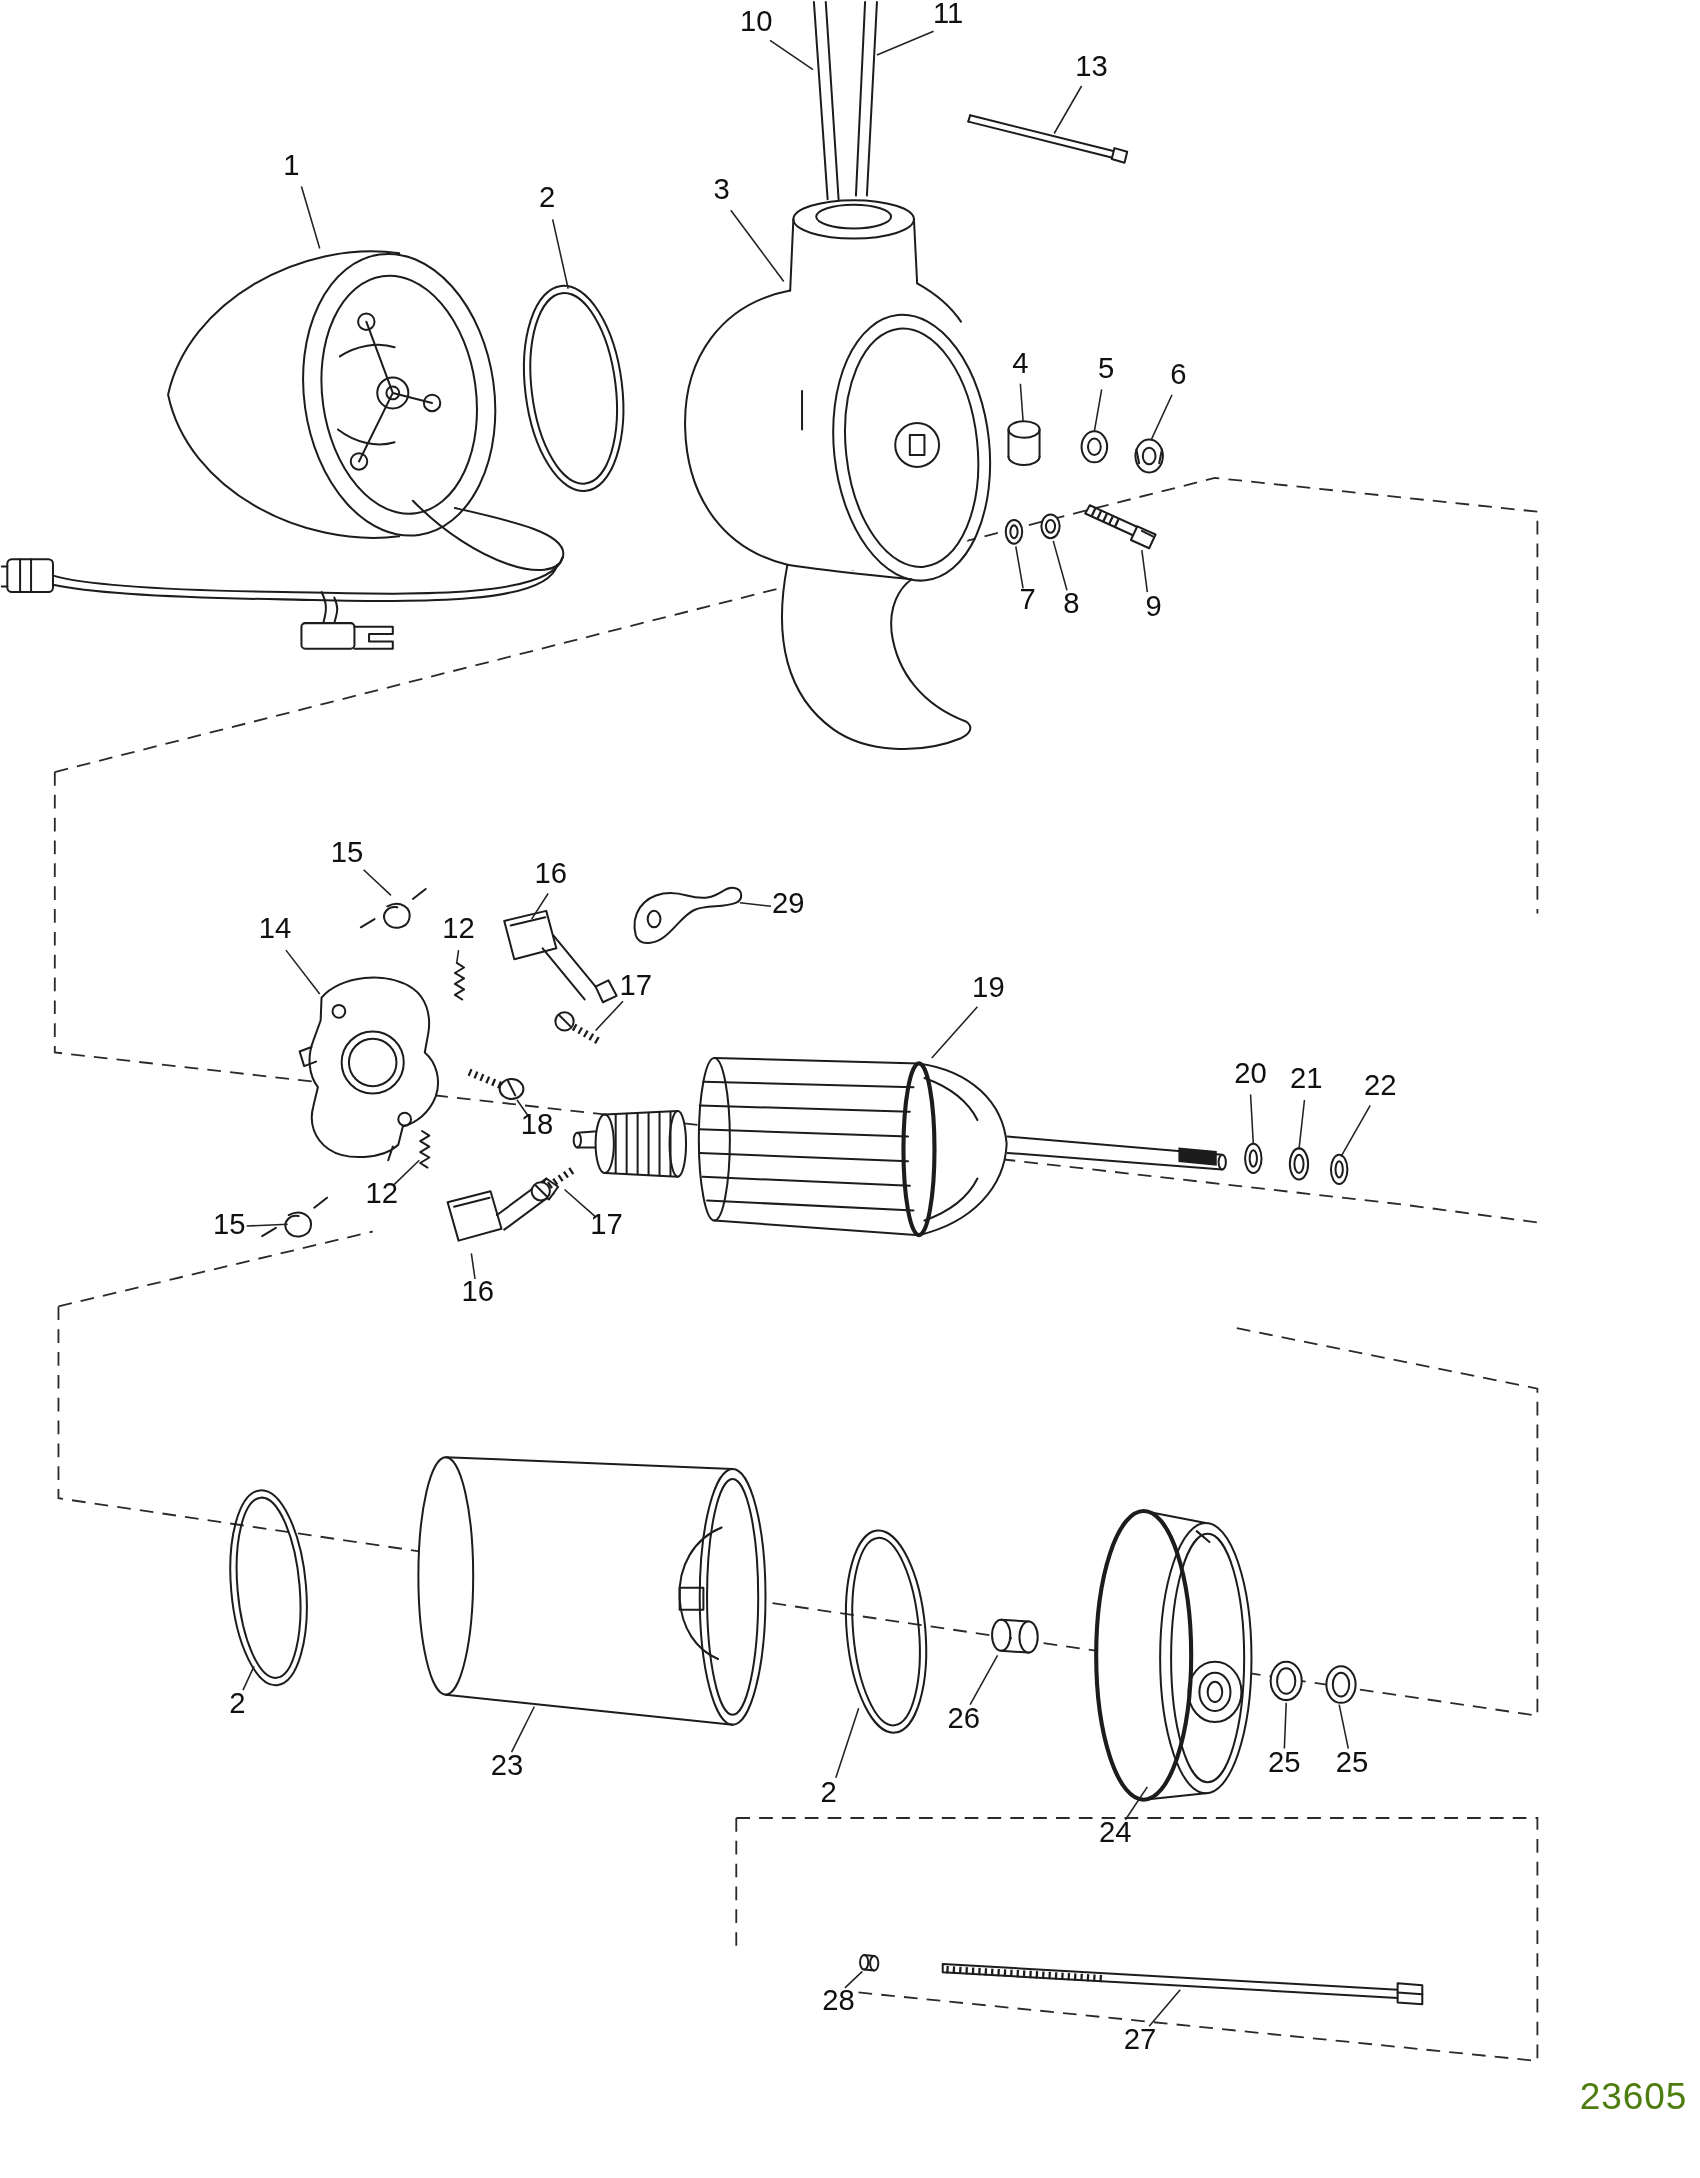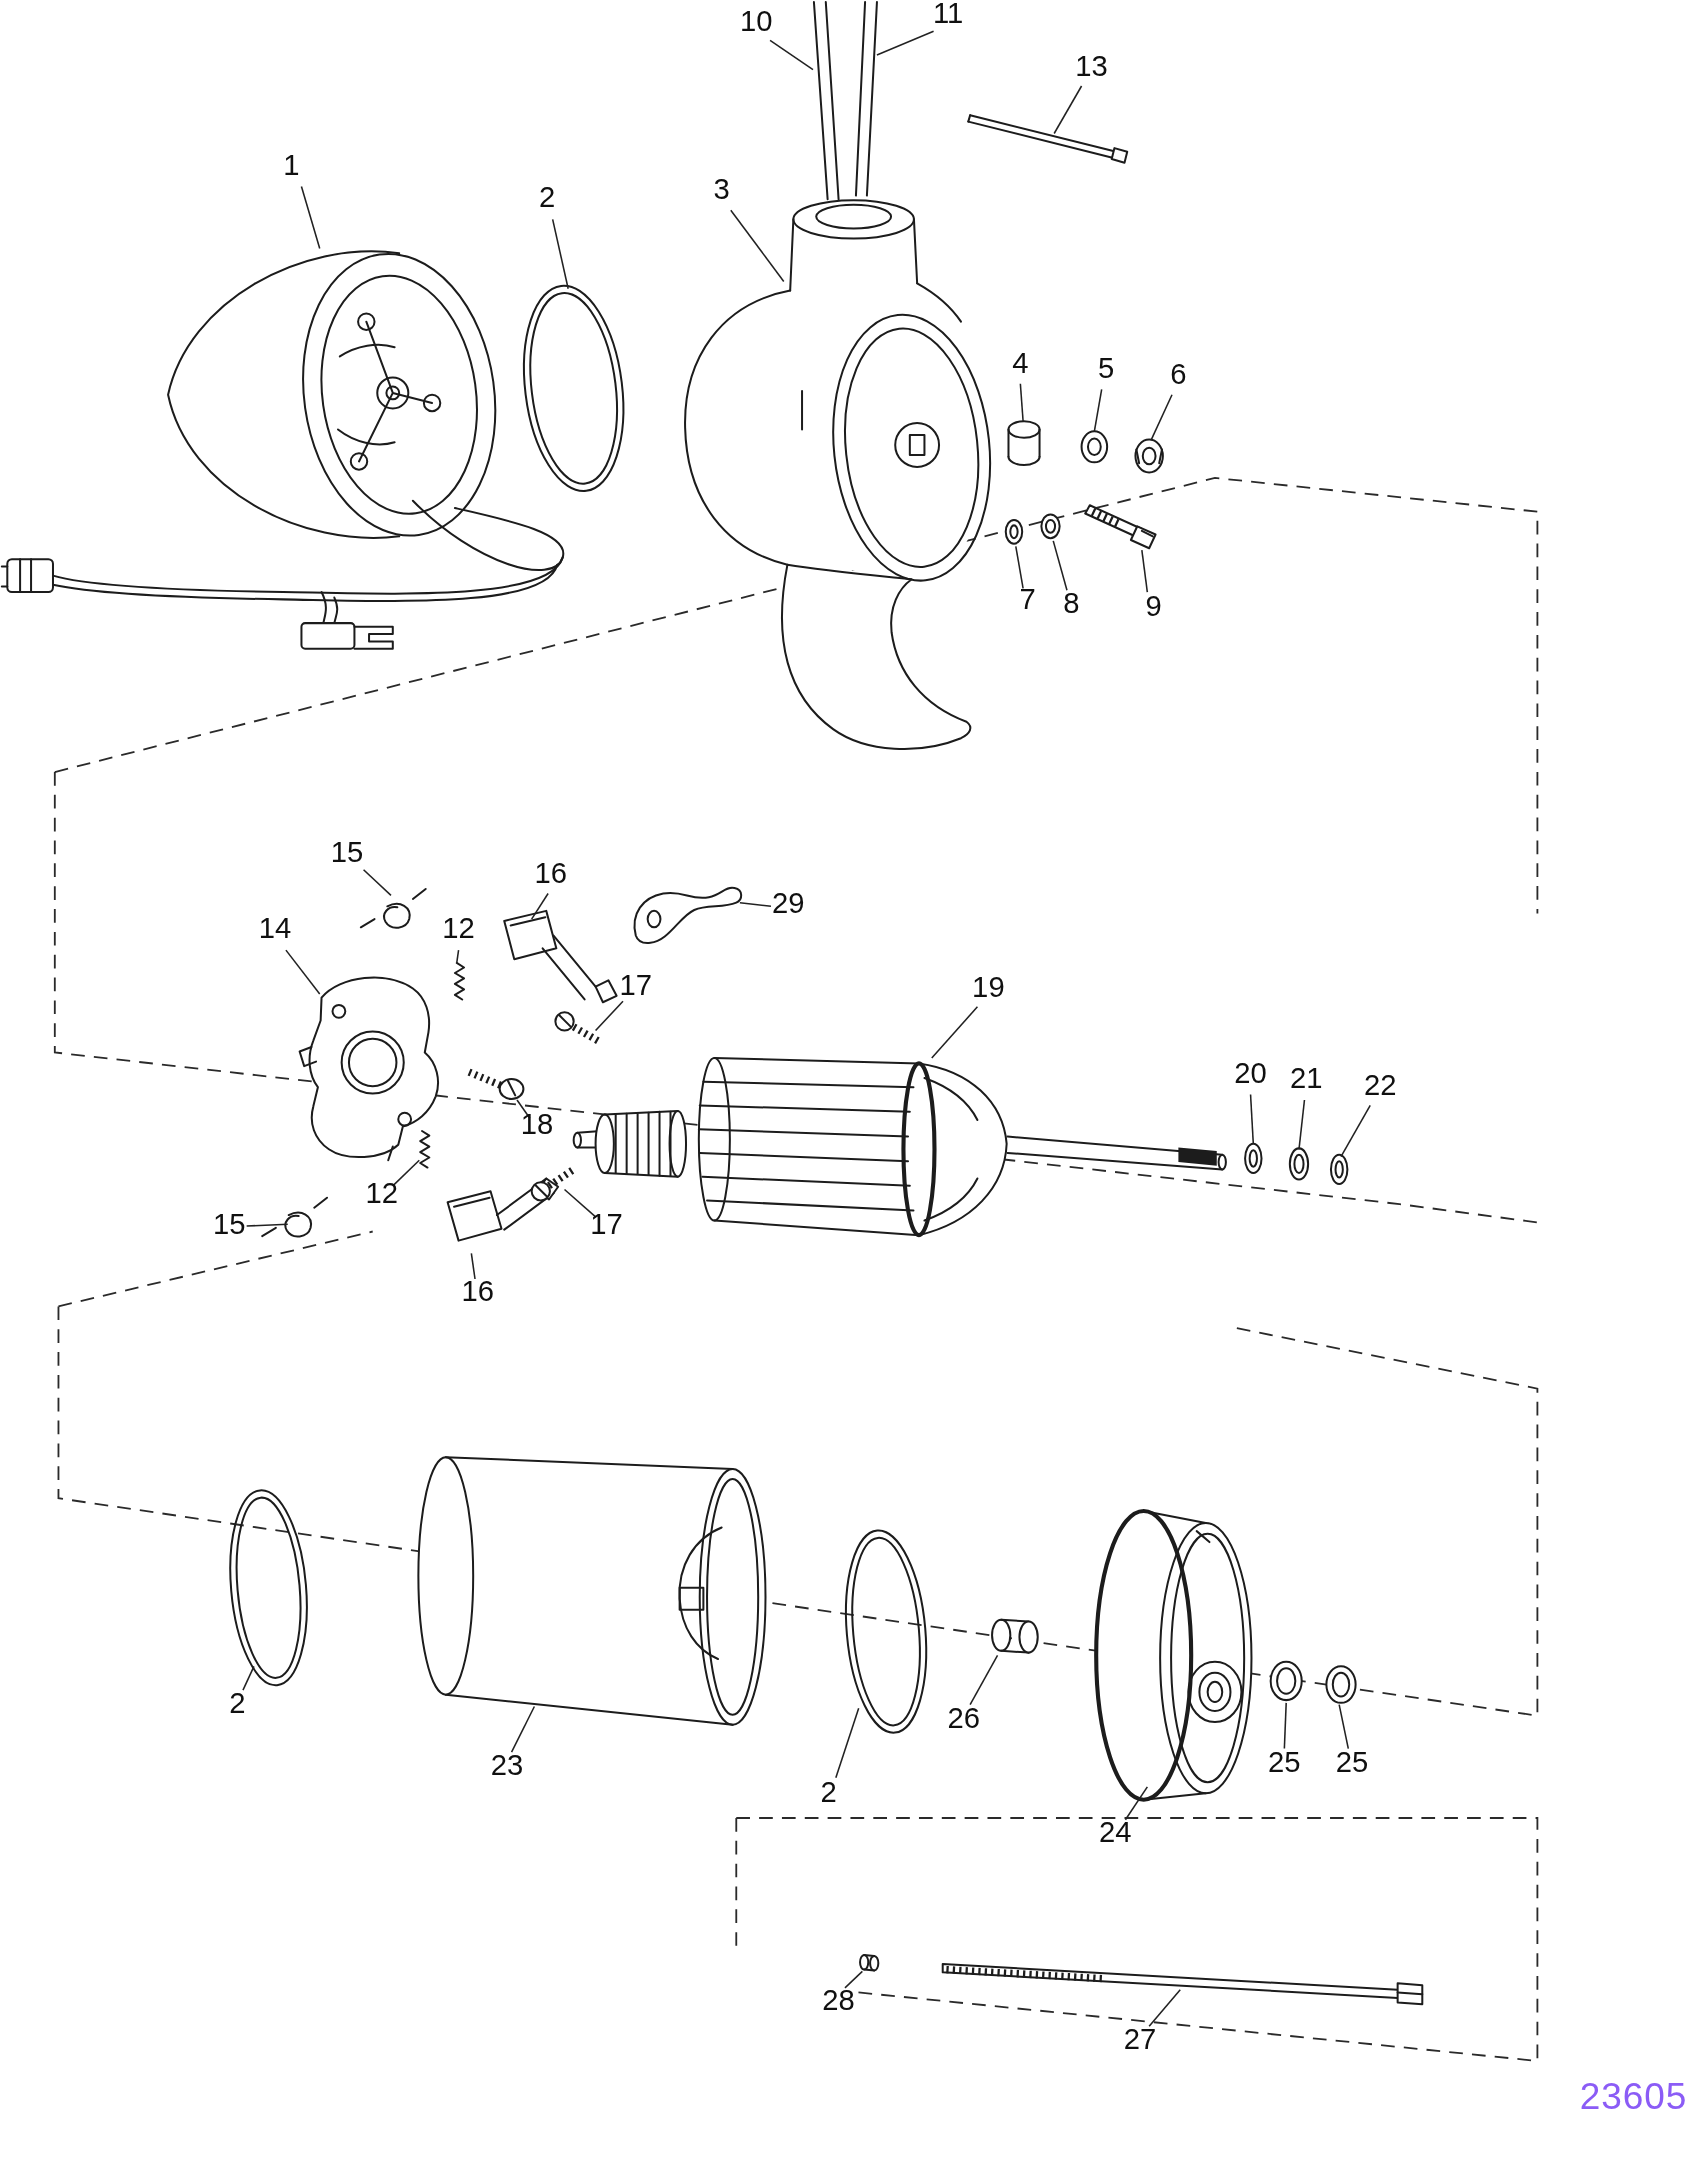--- a/index.html
+++ b/index.html
@@ -6,21 +6,21 @@
   .page{position:relative;width:1700px;height:2178px;background:#ffffff;overflow:hidden;
         font-family:"Liberation Sans",sans-serif;}
   svg{position:absolute;top:0;left:0;}
   .ln{stroke:#1c1c1c;stroke-width:2.2;fill:none;stroke-linecap:round;stroke-linejoin:round;}
   .lnb{stroke-width:4.5;}
   .fillw{fill:#ffffff;}
   .dash{stroke:#2a2a2a;stroke-width:2;fill:none;stroke-dasharray:15 10;}
   .thread{stroke:#1c1c1c;fill:none;stroke-dasharray:2.5 4.5;}
   .leader{stroke:#222222;stroke-width:1.7;}
   .callout-text{font:32px "Liberation Sans",sans-serif;fill:#101010;text-anchor:middle;}
-  .drawing-number{position:absolute;right:12.8px;top:2076px;font-size:37px;color:#8b5cf6;
+  .drawing-number{position:absolute;right:12.8px;top:2076px;font-size:37px;color:#4d7c0f;
                   font-family:"Liberation Sans",sans-serif;letter-spacing:0.9px;}
 </style>
 </head>
 <body>
 
 <div class="page">
 <svg id="diagram-svg" width="1700" height="2178" viewBox="0 0 1861 2384" xmlns="http://www.w3.org/2000/svg">
 
   <g>
     <path class="dash" d="M60,845 L1330,523 L1683,560 L1683,1000"></path>

